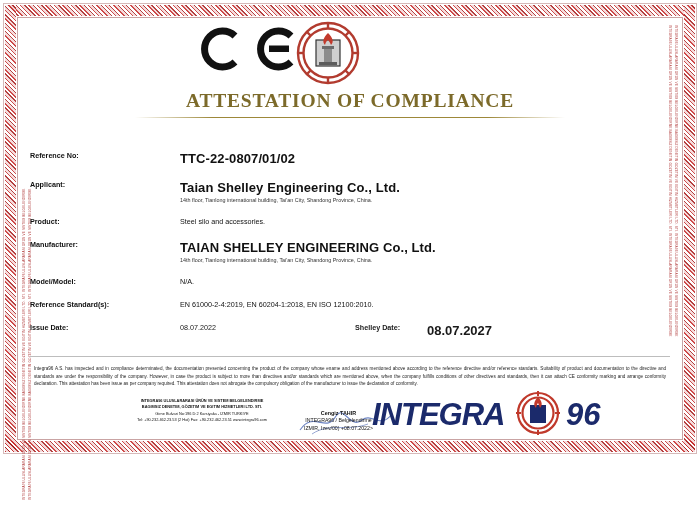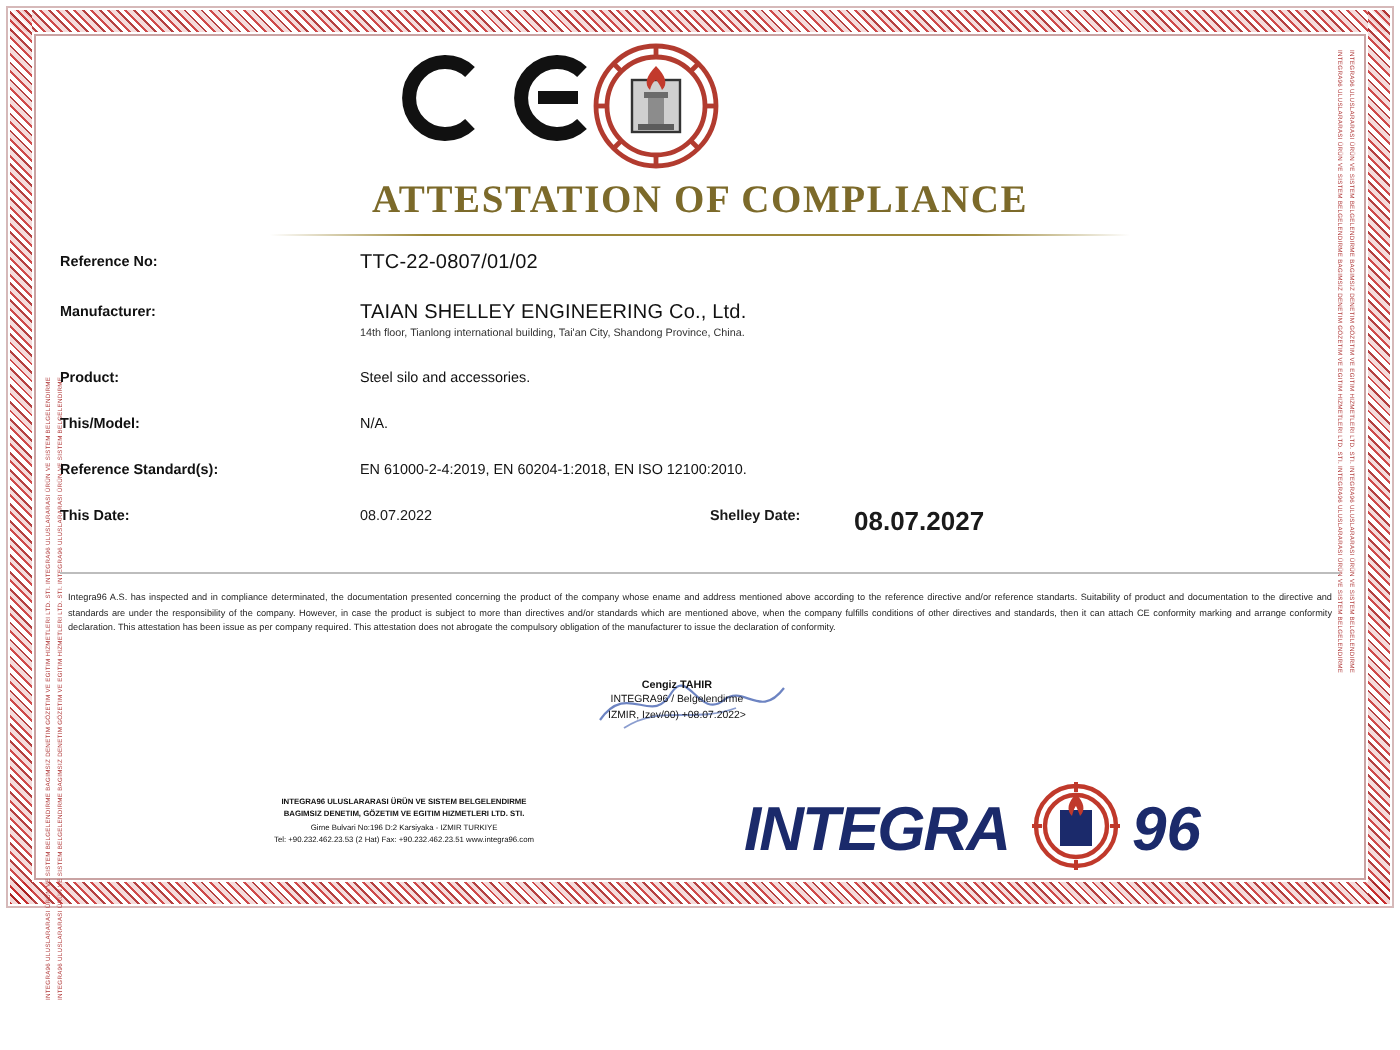--- a/index.html
+++ b/index.html
@@ -127,42 +127,42 @@
   }
   .title-rule {
     width: 430px;
     margin: 5px auto 0 auto;
     height: 1px;
     background: linear-gradient(to right, rgba(160,140,70,0), #9d8839 18%, #9d8839 82%, rgba(160,140,70,0));
   }
 
   
   .fields {
-    margin-top: 8px;
+    margin-top: 33px;
     padding-left: 150px;
     position: relative;
     font-size: 7px;
     color: #1a1a1a;
   }
   .row {
     position: relative;
     margin-bottom: 14px;
   }
   .row .label {
     position: absolute;
     left: -150px;
     top: 0;
     width: 142px;
     font-size: 7.2px;
     font-weight: bold;
     color: #111111;
   }
   .val-strong {
-    font-size: 10px;
-    font-weight: normal;
+    font-size: 13px;
+    font-weight: bold;
     color: #111111;
     letter-spacing: .1px;
   }
   .val {
     font-size: 7.2px;
     color: #111111;
   }
   .val-sub {
     font-size: 5.4px;
     color: #333333;
@@ -334,46 +334,51 @@
     <div class="title">ATTESTATION OF COMPLIANCE</div>
     <div class="title-rule"></div>
 
     <div class="fields">
 
       <div class="row">
         <div class="label">Reference No:</div>
         <div class="val-strong">TTC-22-0807/01/02</div>
       </div>
 
+      <div class="row">
+        <div class="label">Applicant:</div>
+        <div class="val-strong">Taian Shelley Engineering Co., Ltd.</div>
+        <div class="val-sub">14th floor, Tianlong international building, Tai'an City, Shandong Province, China.</div>
+      </div>
+
+      <div class="row">
+        <div class="label">Product:</div>
+        <div class="val">Steel silo and accessories.</div>
+      </div>
 
       <div class="row">
         <div class="label">Manufacturer:</div>
         <div class="val-strong">TAIAN SHELLEY ENGINEERING Co., Ltd.</div>
         <div class="val-sub">14th floor, Tianlong international building, Tai'an City, Shandong Province, China.</div>
       </div>
 
       <div class="row">
-        <div class="label">Product:</div>
-        <div class="val">Steel silo and accessories.</div>
-      </div>
-
-      <div class="row">
-        <div class="label">This/Model:</div>
+        <div class="label">Model/Model:</div>
         <div class="val">N/A.</div>
       </div>
 
 
       <div class="row">
         <div class="label">Reference Standard(s):</div>
         <div class="val">EN 61000-2-4:2019, EN 60204-1:2018, EN ISO 12100:2010.</div>
       </div>
 
 
       <div class="row row-inline">
-        <div class="label">This Date:</div>
+        <div class="label">Issue Date:</div>
         <div class="issue-expiry">
           <div class="issue-date-val">08.07.2022</div>
           <div class="expiry-label">Shelley Date:</div>
           <div class="expiry-val">08.07.2027</div>
         </div>
       </div>
 
     </div>
 
     <div class="sep"></div>

